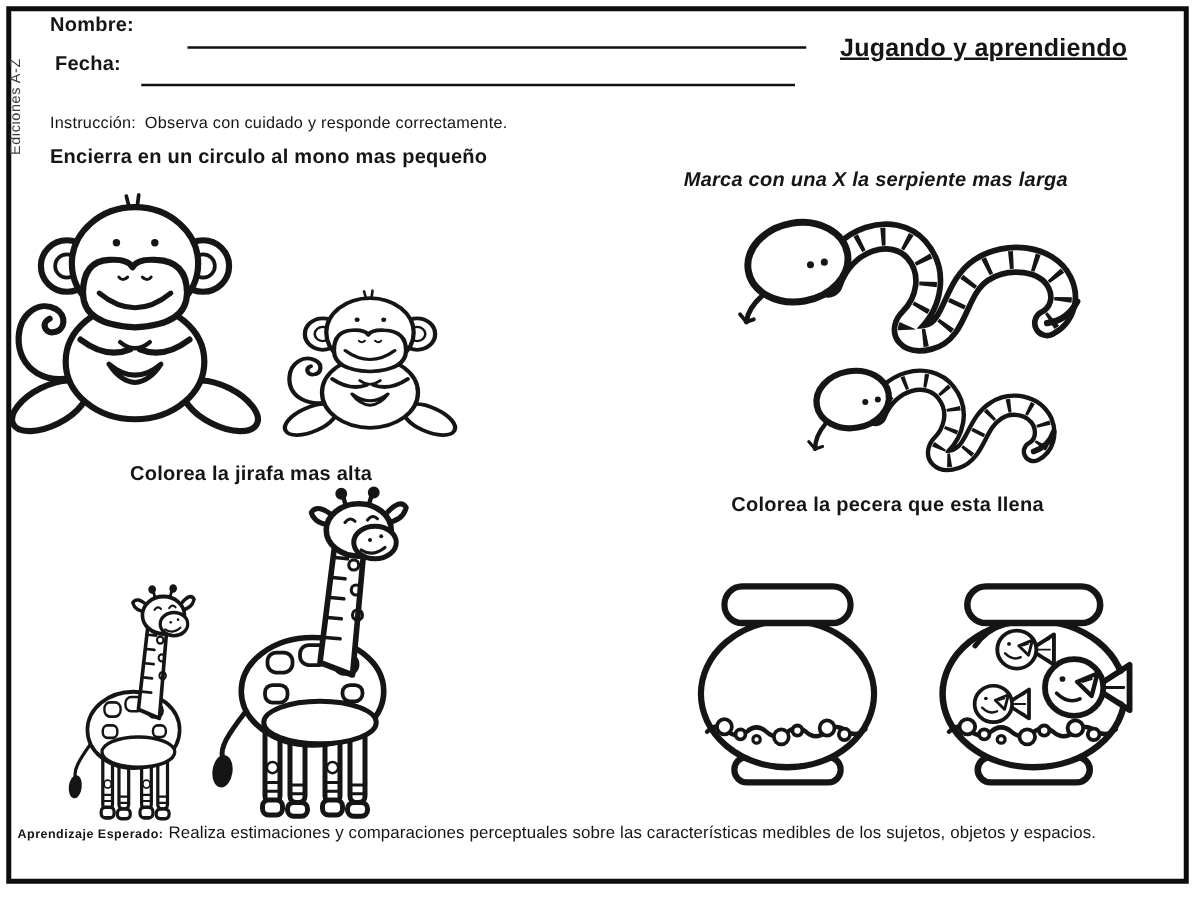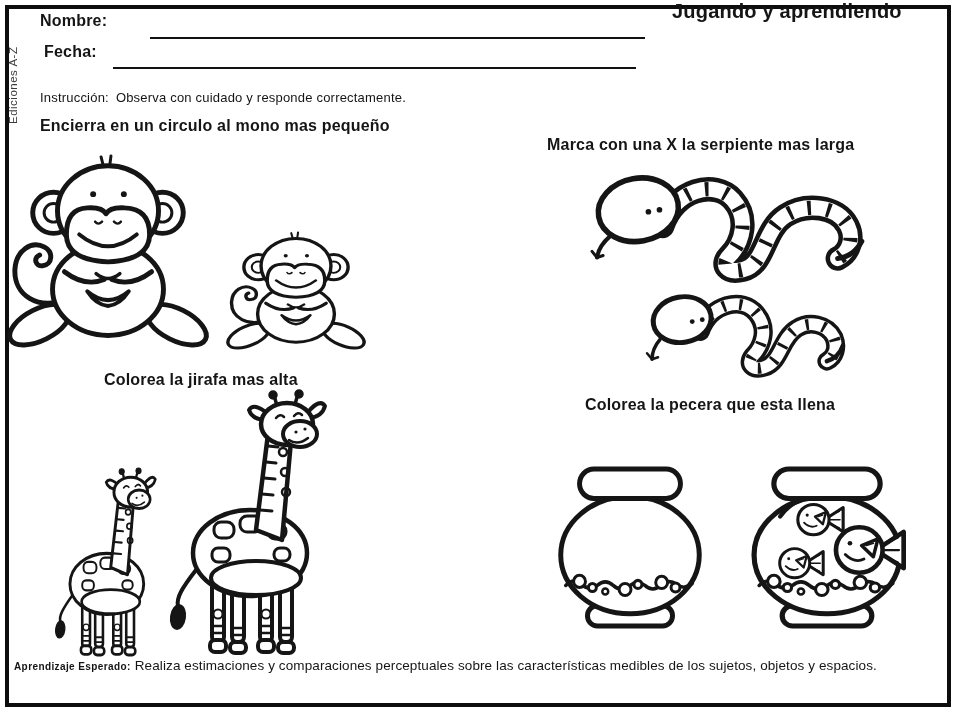--- a/index.html
+++ b/index.html
@@ -21,29 +21,29 @@
 </style>
 </head>
 <body style="background: rgb(255, 255, 255);">
 
 <div class="frame"></div>
 
 <div class="abs publisher">Ediciones A-Z</div>
 
 <div class="abs hdr-label" style="left:40px; top:12px;">Nombre:</div>
 <div class="abs rule" style="left:150px; top:37px; width:495px;"></div>
-<div class="abs brand-title" style="left:672px; top:0;">Jugando y aprendiendo</div>
+<div class="abs brand-title" style="left:672px; top:28px;text-decoration:underline;">Jugando y aprendiendo</div>
 <div class="abs hdr-label" style="left:44px; top:43px;">Fecha:</div>
 <div class="abs rule" style="left:113px; top:67px; width:523px;"></div>
 <div class="abs instruction" style="left:40px; top:74px;">
   <span class="ilabel">Instrucción:</span><span>Observa con cuidado y responde correctamente.</span>
 </div>
 
 <div class="abs prompt" style="left:40px;  top:117px;">Encierra en un circulo al mono mas pequeño</div>
-<div class="abs prompt" style="left:547px; top:136px;">Marca con una X la serpiente mas larga</div>
+<div class="abs prompt" style="left:547px; top:136px;font-style:italic;">Marca con una X la serpiente mas larga</div>
 <div class="abs prompt" style="left:104px; top:371px;">Colorea la jirafa mas alta</div>
 <div class="abs prompt" style="left:585px; top:396px;">Colorea la pecera que esta llena</div>
 
 <svg style="position:absolute;width:0;height:0;" aria-hidden="true">
   <defs>
     <g id="monkey" stroke="#151515" fill="none" stroke-linecap="round" stroke-linejoin="round">
       <path d="M64 150 C 34 162 10 146 11 120 C 12 100 28 90 41 97 C 50 102 49 115 39 116 C 32 117 29 108 36 105" stroke-width="5"></path>
       <ellipse cx="36" cy="176" rx="33" ry="16" transform="rotate(-27 36 176)" fill="#fff" stroke-width="5"></ellipse>
       <ellipse cx="174" cy="176" rx="33" ry="16" transform="rotate(27 174 176)" fill="#fff" stroke-width="5"></ellipse>
       <ellipse cx="105" cy="140" rx="56" ry="47" fill="#fff" stroke-width="5"></ellipse>

